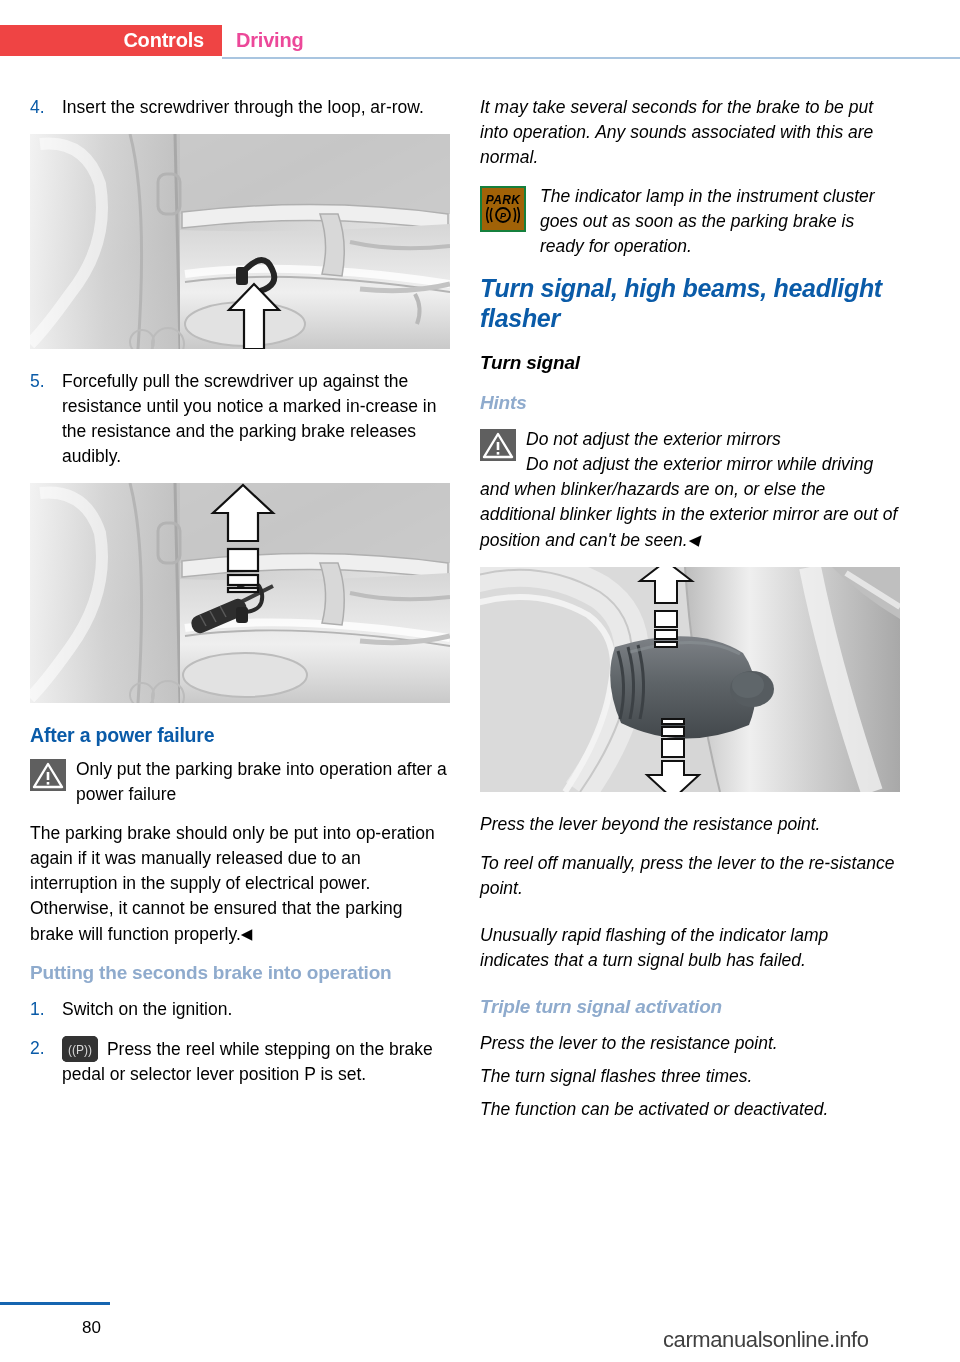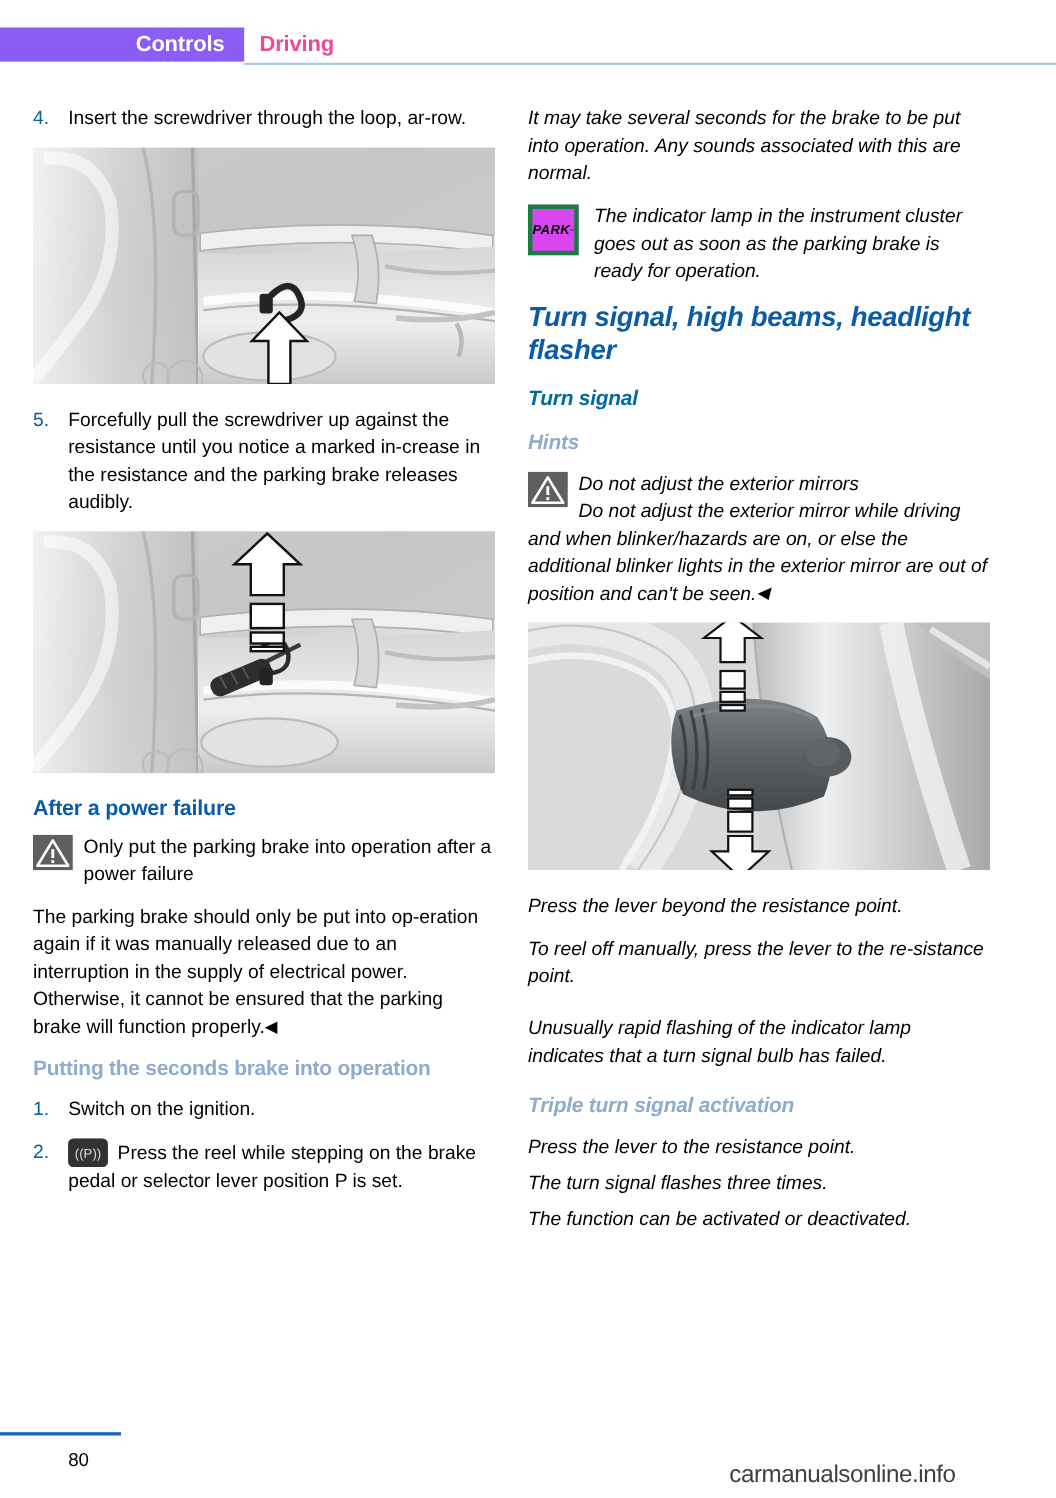--- a/index.html
+++ b/index.html
@@ -12,21 +12,21 @@
   .page { position: relative; width: 960px; height: 1362px; }
 
   
   .header {
     position: absolute; left: 0; top: 25px;
     width: 960px; height: 34px;
   }
   .tab-active {
     position: absolute; left: 0; top: 0;
     width: 222px; height: 31px;
-    background: #8b5cf6;
+    background: #ef4444;
     color: #ffffff;
     font-size: 20px; font-weight: bold;
     text-align: right;
     padding-right: 18px;
     line-height: 31px;
     letter-spacing: -0.2px;
   }
   .tab-inactive {
     position: absolute; left: 236px; top: 0;
     height: 31px;
@@ -62,21 +62,21 @@
 
   .h1 {
     color: #0a5ba8;
     font-size: 25px;
     font-weight: bold;
     line-height: 30px;
     margin-bottom: 18px;
     letter-spacing: -0.3px;
   }
   .h2 {
-    color: #0369a1;
+    color: #000000;
     font-size: 19px;
     font-weight: bold;
     line-height: 24px;
     margin-top: 0;
     margin-bottom: 16px;
     letter-spacing: -0.2px;
   }
   .h3 {
     color: #8fabcd;
     font-size: 19px;
@@ -125,28 +125,28 @@
   .warn-flow {
     font-size: 17.5px;
     line-height: 25px;
     color: #000;
   }
 
   .noteblock { display: flex; margin-bottom: 14px; }
   .park-icon {
     flex: 0 0 auto;
     width: 46px; height: 46px;
-    border: 4px solid #15803d;
+    border: 2px solid #15803d;
     margin-right: 14px;
     margin-top: 2px;
     display: flex;
-    flex-direction: row;
+    flex-direction: column;
     align-items: center;
     justify-content: center;
-    background: #d946ef;
+    background: #a16207;
   }
   .park-word {
     font-size: 12px;
     font-weight: bold;
     letter-spacing: 0.3px;
     line-height: 12px;
     color: #000;
   }
   .note-text {
     font-size: 17.5px;
@@ -173,21 +173,21 @@
   }
   .fig svg { display: block; }
 
   
   .footer-rule {
     position: absolute; left: 0; top: 1302px;
     width: 110px; height: 3px;
     background: #1565b0;
   }
   .page-num {
-    position: absolute; left: 62px; top: 1318px;
+    position: absolute; left: 82px; top: 1318px;
     font-size: 17px; color: #000;
     font-weight: normal;
   }
   .edition {
     position: absolute; left: 262px; top: 1366px;
     width: 540px;
     text-align: right;
     font-size: 14.5px;
     color: #111;
     letter-spacing: -0.2px;

